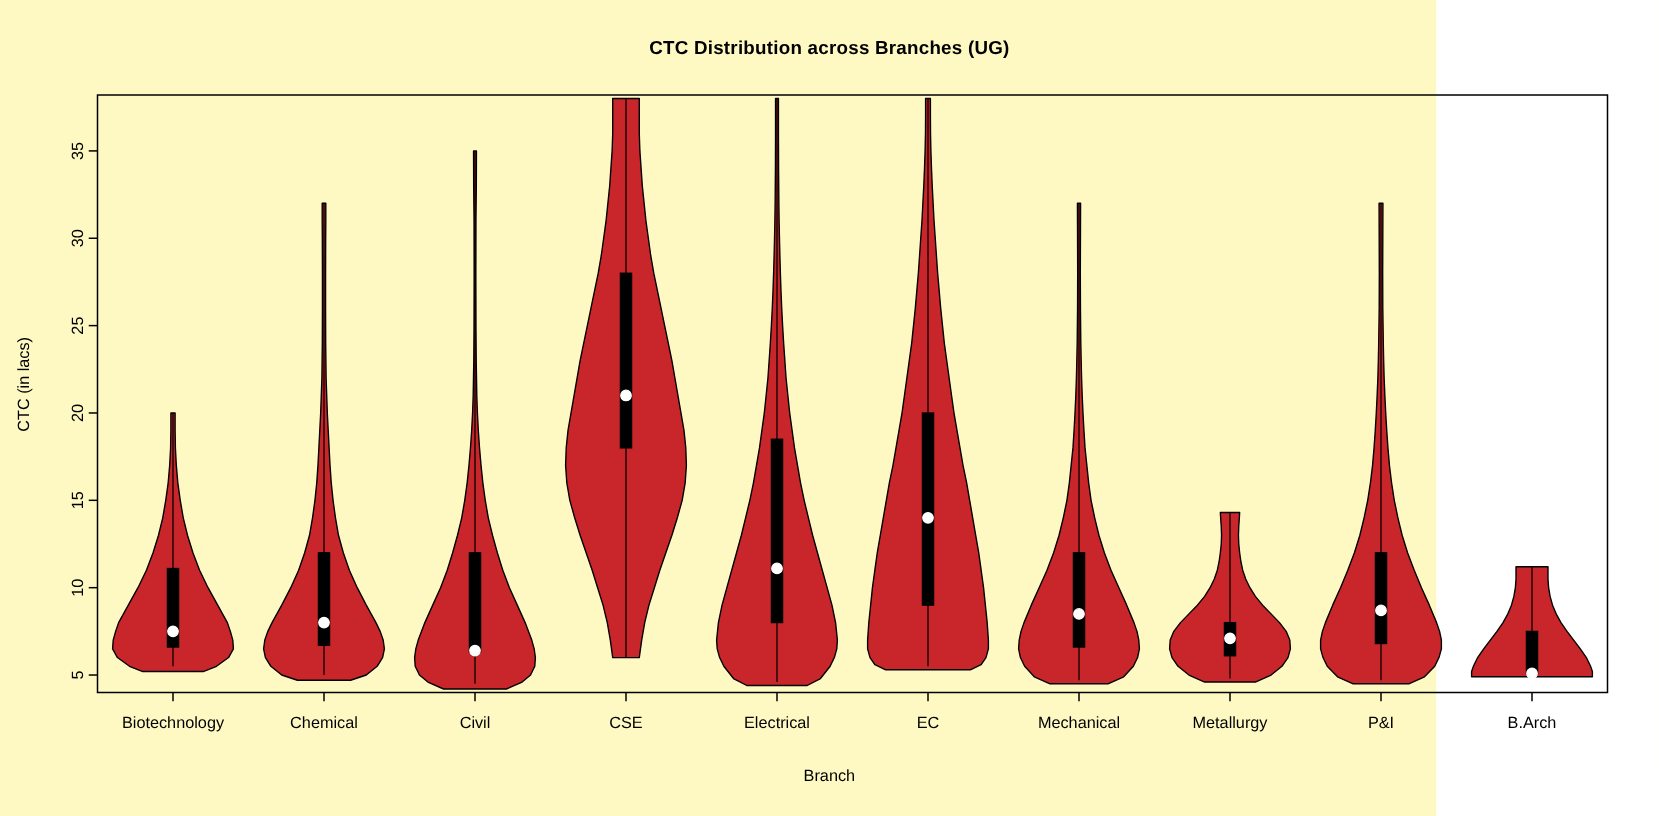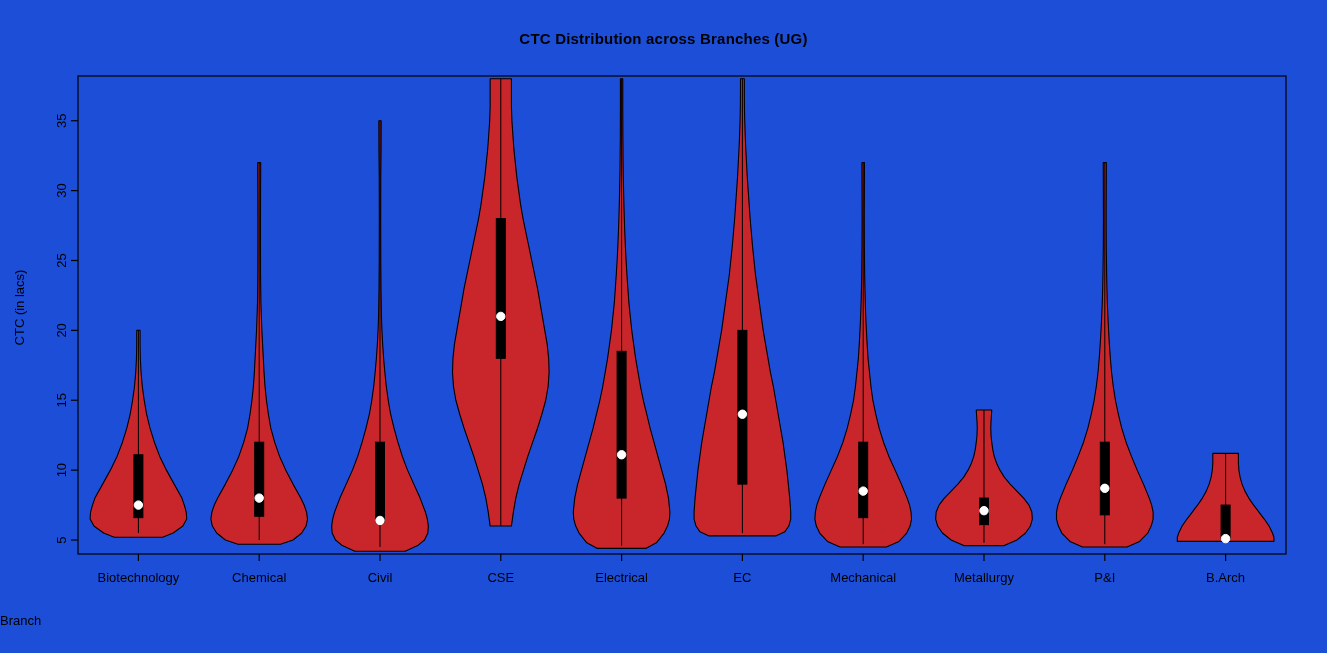--- a/index.html
+++ b/index.html
@@ -1,25 +1,25 @@
 <!DOCTYPE html>
 <html><head>
 <meta charset="utf-8">
 <style>
   html,body{margin:0;padding:0;background:#ffffff;}
   body{width:1327px;height:653px;font-family:"Liberation Sans",sans-serif;color:#000;overflow:hidden;}
-  #root{position:relative;width:1327px;height:653px;background:#1d4ed8;}
+  #root{position:relative;width:1149px;height:653px;background:#fef9c3;}
   #chart-title{
     position:absolute;left:0;top:30px;width:1327px;text-align:center;
     font-size:15px;font-weight:bold;letter-spacing:0.2px;
   }
   #plot-svg{position:absolute;left:0;top:0;}
   .tick-label{font-size:13px;font-family:"Liberation Sans",sans-serif;fill:#000;}
   #x-axis-title{
-    position:absolute;top:613px;left:0;width:1327px;font-size:13px;
+    position:absolute;top:613px;left:0;width:1327px;text-align:center;font-size:13px;
   }
   #y-axis-title{
     position:absolute;left:6px;top:0;height:653px;width:20px;
   }
   #y-axis-title span{
     position:absolute;left:-52px;top:300px;width:130px;display:block;
     text-align:center;font-size:13px;
     transform:rotate(-90deg);transform-origin:center center;
   }
 </style>

